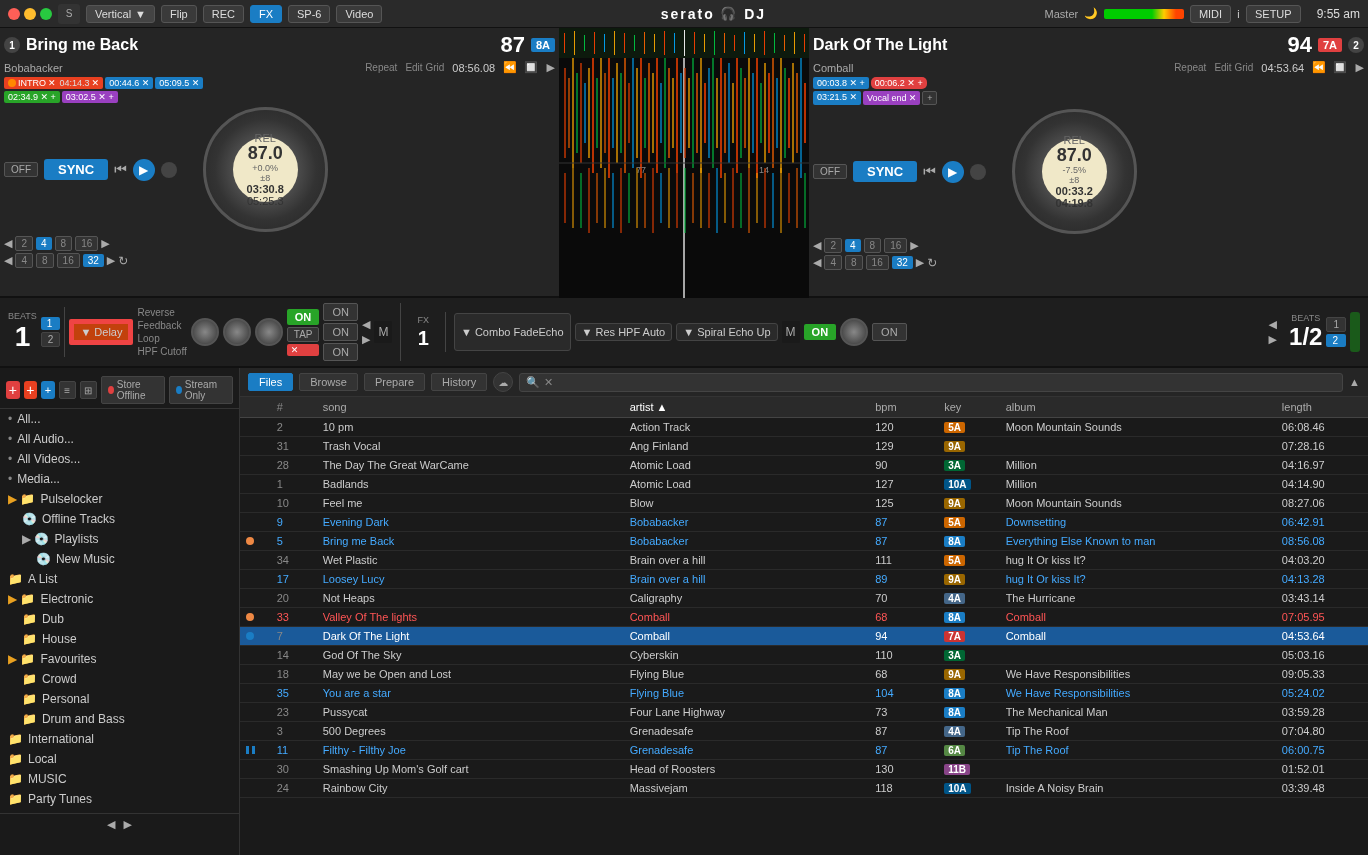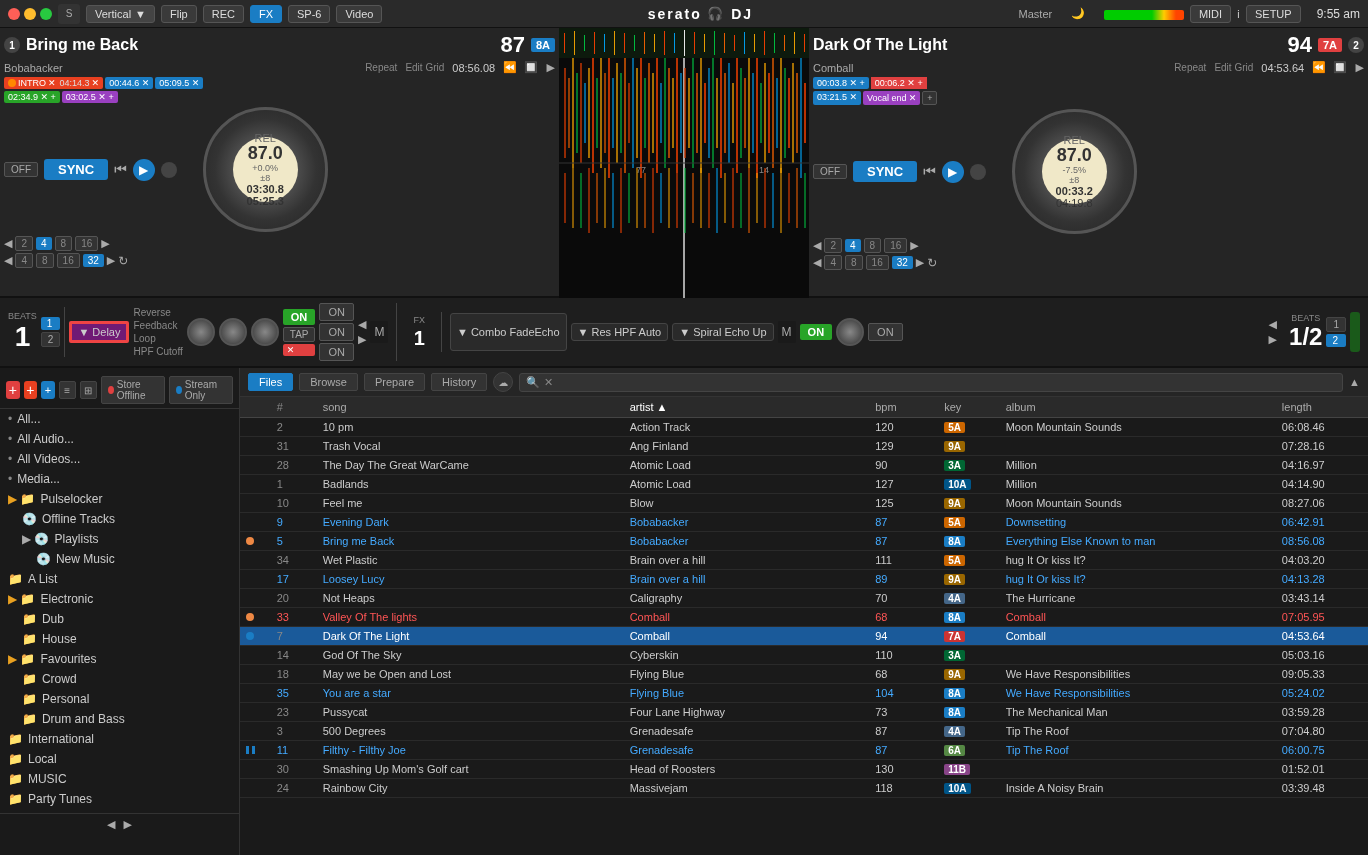--- a/index.html
+++ b/index.html
@@ -60,21 +60,21 @@
       flex: 1;
       display: flex;
       align-items: center;
       justify-content: center;
       font-size: 13px;
       font-weight: bold;
       color: #ddd;
       letter-spacing: 2px;
     }
     .serato-logo span { color: #fff; font-size: 14px; }
-    .master-section { display: flex; align-items: flex-end; gap: 19px; font-size: 11px; color: #aaa; }
+    .master-section { display: flex; align-items: center; gap: 6px; font-size: 11px; color: #aaa; }
     .vu-meter {
       width: 80px; height: 10px;
       background: linear-gradient(to right, #00cc00 0%, #00cc00 60%, #ffcc00 75%, #ff4400 90%);
       border-radius: 2px;
     }
     .time-display { color: #ddd; font-size: 12px; margin-left: 10px; }
 
     
     #deck-area {
       display: flex;
@@ -350,21 +350,21 @@
       <div style="background:#444; border-radius:50%; width:16px; height:16px;"></div>
 
       <div style="position:relative; display:flex; align-items:center; justify-content:center; margin-left:20px;">
         <div style="width:125px; height:125px; border-radius:50%; background:radial-gradient(circle, #888 0%, #555 30%, #333 60%, #222 100%); border:3px solid #555; display:flex; align-items:center; justify-content:center;">
           <div style="width:65px; height:65px; border-radius:50%; background:#f0e8c8; display:flex; align-items:center; justify-content:center; flex-direction:column;">
             <div style="font-size:11px; color:#666;">REL</div>
             <div style="font-size:18px; font-weight:bold; color:#333; line-height:1.1;">87.0</div>
             <div style="font-size:9px; color:#666;">+0.0%</div>
             <div style="font-size:9px; color:#666;">±8</div>
             <div style="font-size:11px; font-weight:bold; color:#333;">03:30.8</div>
-            <div style="font-size:11px; font-weight:bold; color:#333;">05:25.3</div>
+            <div style="font-size:11px; font-weight:normal; color:#333;">05:25.3</div>
           </div>
         </div>
       </div>
     </div>
 
     <div style="display:flex; align-items:center; gap:3px; margin-top:2px;">
       <span style="color:#aaa; cursor:pointer;">◀</span>
       <div style="background:#333; border:1px solid #555; color:#888; font-size:10px; padding:1px 5px; border-radius:2px; cursor:pointer;">2</div>
       <div style="background:#1a7dc4; color:#fff; font-size:10px; padding:1px 5px; border-radius:2px; cursor:pointer;">4</div>
       <div style="background:#333; border:1px solid #555; color:#888; font-size:10px; padding:1px 5px; border-radius:2px; cursor:pointer;">8</div>
@@ -539,21 +539,21 @@
       <span style="color:#888; font-size:10px;">Repeat</span>
       <span style="color:#888; font-size:10px;">Edit Grid</span>
       <span style="color:#ccc; font-size:11px;">04:53.64</span>
       <span style="color:#1a7dc4;">⏪</span>
       <span style="color:#1a7dc4; cursor:pointer;">🔲</span>
       <span style="color:#aaa; cursor:pointer;">▶</span>
     </div>
 
     <div style="display:flex; gap:2px; margin-bottom:2px;">
       <div style="background:#1a7dc4; color:#fff; font-size:9px; padding:1px 4px; border-radius:2px;">00:03.8 ✕ +</div>
-      <div style="background:#e04040; color:#fff; font-size:9px; padding:1px 4px; border-radius:0;">00:06.2 ✕ +</div>
+      <div style="background:#e04040; color:#fff; font-size:9px; padding:1px 4px; border-radius:5px;">00:06.2 ✕ +</div>
     </div>
     <div style="display:flex; gap:2px; margin-bottom:4px;">
       <div style="background:#1a7dc4; color:#fff; font-size:9px; padding:1px 4px; border-radius:2px;">03:21.5 ✕</div>
       <div style="background:#9a40c0; color:#fff; font-size:9px; padding:1px 4px; border-radius:2px; display:flex; align-items:center; gap:2px;">
         <span>Vocal end</span> ✕
       </div>
       <div style="background:#333; border:1px solid #555; color:#aaa; font-size:9px; padding:1px 4px; border-radius:2px; cursor:pointer;">+</div>
     </div>
 
     <div style="display:flex; align-items:center; gap:6px; margin-bottom:4px;">
@@ -564,21 +564,21 @@
       <div style="background:#444; border-radius:50%; width:16px; height:16px;"></div>
 
       <div style="position:relative; display:flex; align-items:center; justify-content:center; margin-left:20px;">
         <div style="width:125px; height:125px; border-radius:50%; background:radial-gradient(circle, #888 0%, #555 30%, #333 60%, #222 100%); border:3px solid #555; display:flex; align-items:center; justify-content:center;">
           <div style="width:65px; height:65px; border-radius:50%; background:#f0e8c8; display:flex; align-items:center; justify-content:center; flex-direction:column;">
             <div style="font-size:11px; color:#666;">REL</div>
             <div style="font-size:18px; font-weight:bold; color:#333; line-height:1.1;">87.0</div>
             <div style="font-size:9px; color:#666;">-7.5%</div>
             <div style="font-size:9px; color:#666;">±8</div>
             <div style="font-size:11px; font-weight:bold; color:#333;">00:33.2</div>
-            <div style="font-size:11px; font-weight:normal; color:#333;">04:19.8</div>
+            <div style="font-size:11px; font-weight:bold; color:#333;">04:19.8</div>
           </div>
         </div>
       </div>
     </div>
 
     <div style="display:flex; align-items:center; gap:3px; margin-top:2px;">
       <span style="color:#aaa; cursor:pointer;">◀</span>
       <div style="background:#333; border:1px solid #555; color:#888; font-size:10px; padding:1px 5px; border-radius:2px; cursor:pointer;">2</div>
       <div style="background:#1a7dc4; color:#fff; font-size:10px; padding:1px 5px; border-radius:2px; cursor:pointer;">4</div>
       <div style="background:#333; border:1px solid #555; color:#888; font-size:10px; padding:1px 5px; border-radius:2px; cursor:pointer;">8</div>
@@ -602,21 +602,21 @@
   <div style="display:flex; align-items:center; gap:4px; padding-right:8px; border-right:1px solid #444;">
     <div style="text-align:center;">
       <div style="font-size:9px; color:#888;">BEATS</div>
       <div style="font-size:28px; font-weight:bold; color:#fff;">1</div>
     </div>
     <div style="display:flex; flex-direction:column; gap:2px;">
       <div style="background:#1a7dc4; color:#fff; font-size:10px; padding:1px 6px; border-radius:2px; cursor:pointer;">1</div>
       <div style="background:#333; border:1px solid #444; color:#aaa; font-size:10px; padding:1px 6px; border-radius:2px; cursor:pointer;">2</div>
     </div>
     <div style="width:1px; height:50px; background:#444;"></div>
-    <div style="background:#701a75; border:3px solid #ef4444; border-radius:2px; padding:2px 6px; font-size:11px; color:#ccc; cursor:pointer; min-width:60px;">
+    <div style="background:#c2410c; border:5px solid #ef4444; border-radius:2px; padding:2px 6px; font-size:11px; color:#ccc; cursor:pointer; min-width:60px;">
       ▼ <span>Delay</span>
     </div>
     <div style="display:flex; flex-direction:column; font-size:10px; color:#888; gap:2px;">
       <span>Reverse</span>
       <span>Feedback</span>
       <span>Loop</span>
       <span>HPF Cutoff</span>
     </div>
     <div style="display:flex; gap:4px;">
       <div style="width:28px; height:28px; border-radius:50%; background:radial-gradient(circle, #888 0%, #333 100%); border:2px solid #555;"></div>

